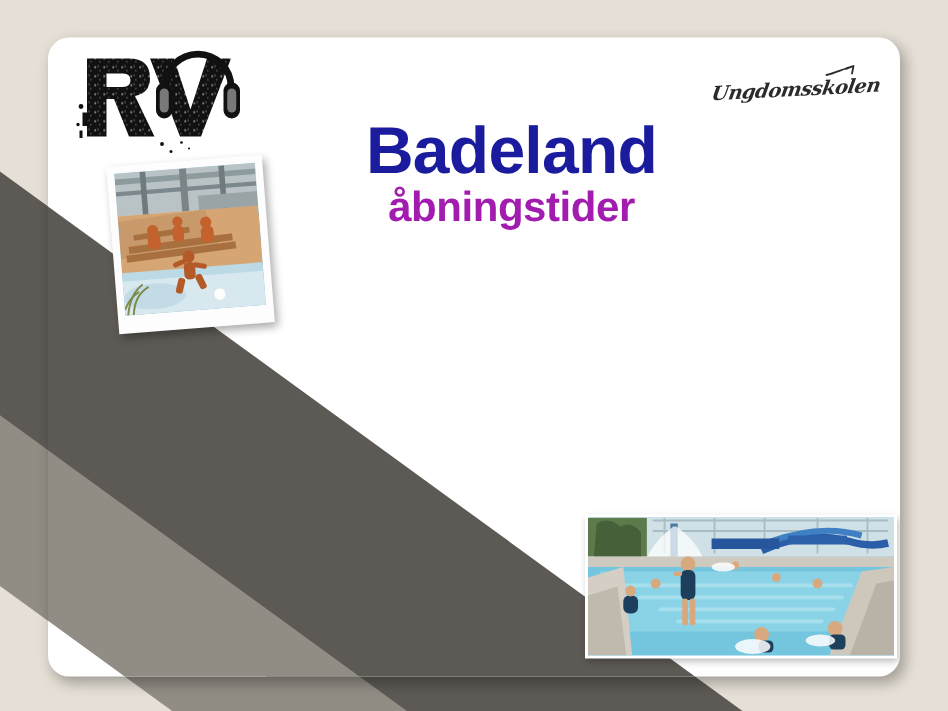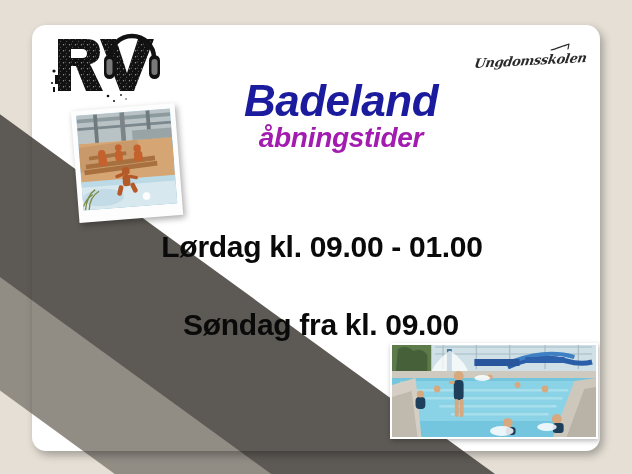--- a/index.html
+++ b/index.html
@@ -84,21 +84,20 @@
     letter-spacing:-.4px;
     transform:skewX(-12deg) rotate(-3deg);
     text-shadow:0 0 2px rgba(255,255,255,.9);
   }
 
   
   #title-block{
     position:absolute; left:0; right:0; top:53px;
     text-align:center; z-index:5;
     padding-left:50px;
-    font-style:italic;
   }
   #title-main{
     font-size:44px; font-weight:bold; color:#1b1b9e;
     letter-spacing:-.5px; line-height:1.05;
   }
   #title-sub{
     font-size:28px; font-weight:bold; color:#a21caf;
     letter-spacing:-.3px; margin-top:-2px;
   }
 
@@ -198,24 +197,20 @@
         <path d="M1 7 C6 6 12 3 19 1 M19 1 L14 3 M19 1 L18 6" stroke="#2b2b2b" stroke-width="1.2" fill="none" stroke-linecap="round"></path>
       </svg>
       <span class="word">Ungdomsskolen</span>
     </div>
 
     <div id="title-block">
       <div id="title-main">Badeland</div>
       <div id="title-sub">åbningstider</div>
     </div>
 
-    <div id="hours">
-      <div class="hours-line" id="hours-sat">Lørdag kl. 09.00 - 01.00</div>
-      <div class="hours-line" id="hours-sun">Søndag fra kl. 09.00</div>
-    </div>
 
     <div id="photo-beach">
       <div class="pic">
         <svg viewBox="0 0 100 100" preserveAspectRatio="none">
           <rect width="100" height="100" fill="#cdd6d8"></rect>
 
           <rect x="0" y="0" width="100" height="30" fill="#b9c3c6"></rect>
           <rect x="0" y="4" width="100" height="4" fill="#8d9a9e"></rect>
           <rect x="0" y="13" width="100" height="3" fill="#7b888d"></rect>
           <rect x="18" y="0" width="4" height="34" fill="#6f7a7e"></rect>

